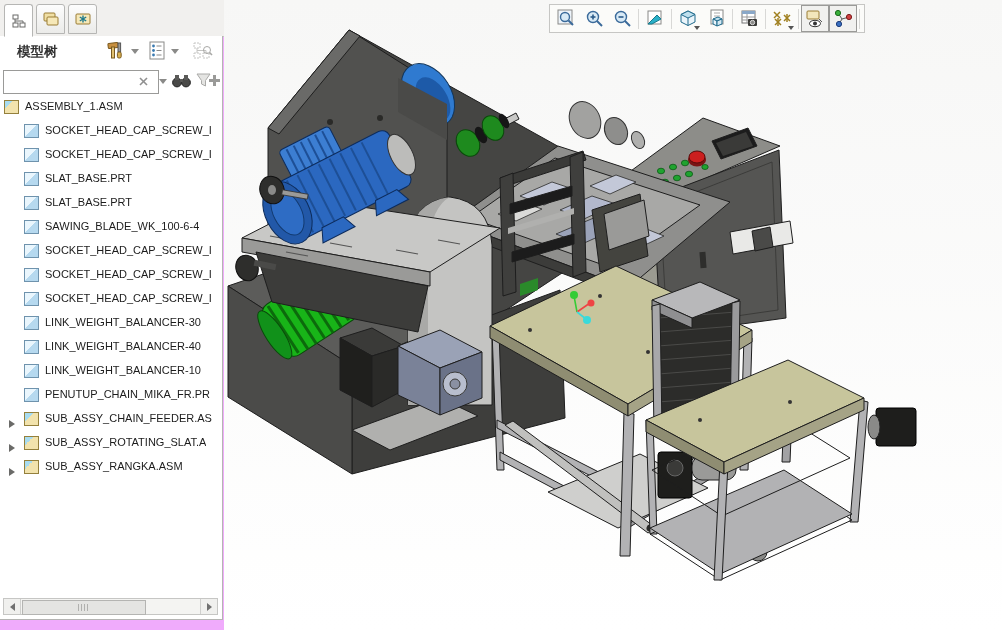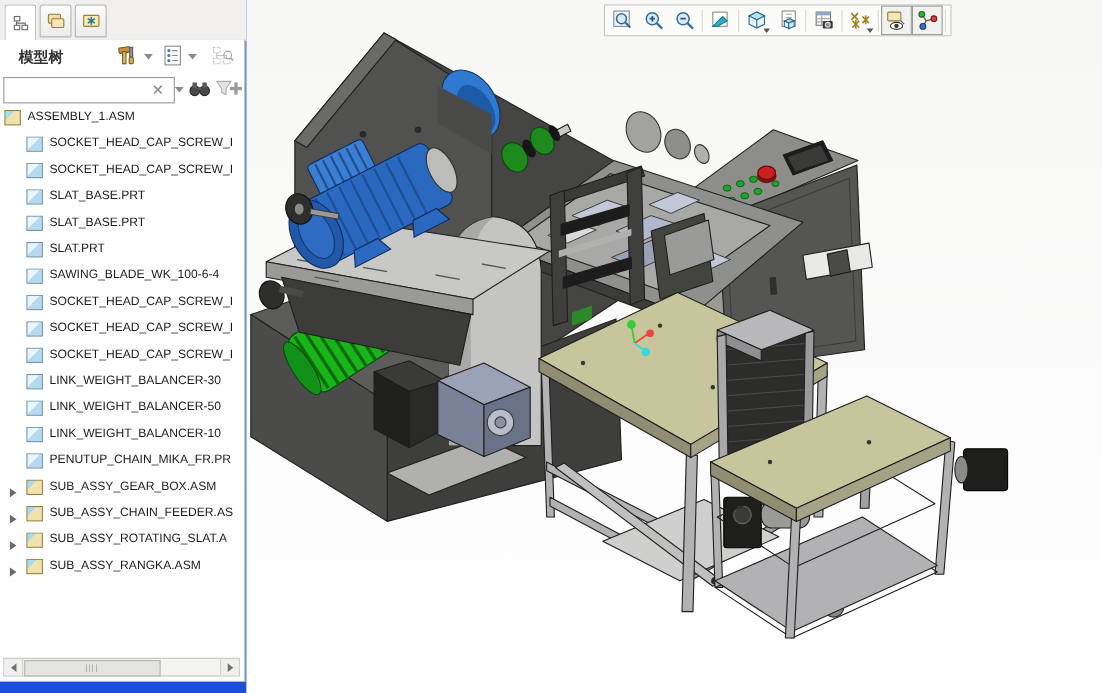--- a/index.html
+++ b/index.html
@@ -1,16 +1,16 @@
 <!DOCTYPE html>
 <html><head>
 <meta charset="utf-8">
 <style>
   html,body{margin:0;padding:0;background:#e8e8e8;}
-  .app{position:relative;width:1002px;height:630px;background:#1d4ed8;overflow:hidden;
+  .app{position:relative;width:1002px;height:630px;background:#f0abfc;overflow:hidden;
        font-family:"Liberation Sans",sans-serif;-webkit-font-smoothing:antialiased;}
   
   .topstrip{position:absolute;left:0;top:0;width:224px;height:36px;background:#f1f0ee;border-bottom:1px solid #c8c8c6;}
   .tab{position:absolute;top:4px;width:29px;height:30px;border:1px solid #b6b6b4;border-radius:3px 3px 0 0;
        background:linear-gradient(#fdfdfd,#ebebe9);box-sizing:border-box;display:flex;align-items:center;justify-content:center;}
   .tab.sel{height:33px;background:#fff;border-bottom:1px solid #fff;z-index:5;}
   
   .panel{position:absolute;left:0;top:36px;width:223px;height:584px;background:#fff;
          border-right:1px solid #b4b4b2;border-bottom:1px solid #b4b4b2;box-sizing:border-box;z-index:4;}
   .phead{position:absolute;left:0;top:0;width:100%;height:30px;}
@@ -422,25 +422,20 @@
           <span class="tlabel">SLAT_BASE.PRT</span>
         </div>
       <div class="trow rc">
           <span class="arr"></span>
           <span class="ticon" data-icon="prt"></span>
           <span class="tlabel">SLAT_BASE.PRT</span>
         </div>
       <div class="trow rc">
           <span class="arr"></span>
           <span class="ticon" data-icon="prt"></span>
-          <span class="tlabel">SLAT.PRT</span>
-        </div>
-      <div class="trow rc">
-          <span class="arr"></span>
-          <span class="ticon" data-icon="prt"></span>
           <span class="tlabel">SAWING_BLADE_WK_100-6-4</span>
         </div>
       <div class="trow rc">
           <span class="arr"></span>
           <span class="ticon" data-icon="prt"></span>
           <span class="tlabel">SOCKET_HEAD_CAP_SCREW_I</span>
         </div>
       <div class="trow rc">
           <span class="arr"></span>
           <span class="ticon" data-icon="prt"></span>
@@ -452,38 +447,31 @@
           <span class="tlabel">SOCKET_HEAD_CAP_SCREW_I</span>
         </div>
       <div class="trow rc">
           <span class="arr"></span>
           <span class="ticon" data-icon="prt"></span>
           <span class="tlabel">LINK_WEIGHT_BALANCER-30</span>
         </div>
       <div class="trow rc">
           <span class="arr"></span>
           <span class="ticon" data-icon="prt"></span>
-          <span class="tlabel">LINK_WEIGHT_BALANCER-50</span>
+          <span class="tlabel">LINK_WEIGHT_BALANCER-40</span>
         </div>
       <div class="trow rc">
           <span class="arr"></span>
           <span class="ticon" data-icon="prt"></span>
           <span class="tlabel">LINK_WEIGHT_BALANCER-10</span>
         </div>
       <div class="trow rc">
           <span class="arr"></span>
           <span class="ticon" data-icon="prt"></span>
           <span class="tlabel">PENUTUP_CHAIN_MIKA_FR.PR</span>
-        </div>
-      <div class="trow rc">
-          <span class="arr">
-            <span class="tri"></span>
-          </span>
-          <span class="ticon" data-icon="asm"></span>
-          <span class="tlabel">SUB_ASSY_GEAR_BOX.ASM</span>
         </div>
       <div class="trow rc">
           <span class="arr">
             <span class="tri"></span>
           </span>
           <span class="ticon" data-icon="asm"></span>
           <span class="tlabel">SUB_ASSY_CHAIN_FEEDER.AS</span>
         </div>
       <div class="trow rc">
           <span class="arr">

